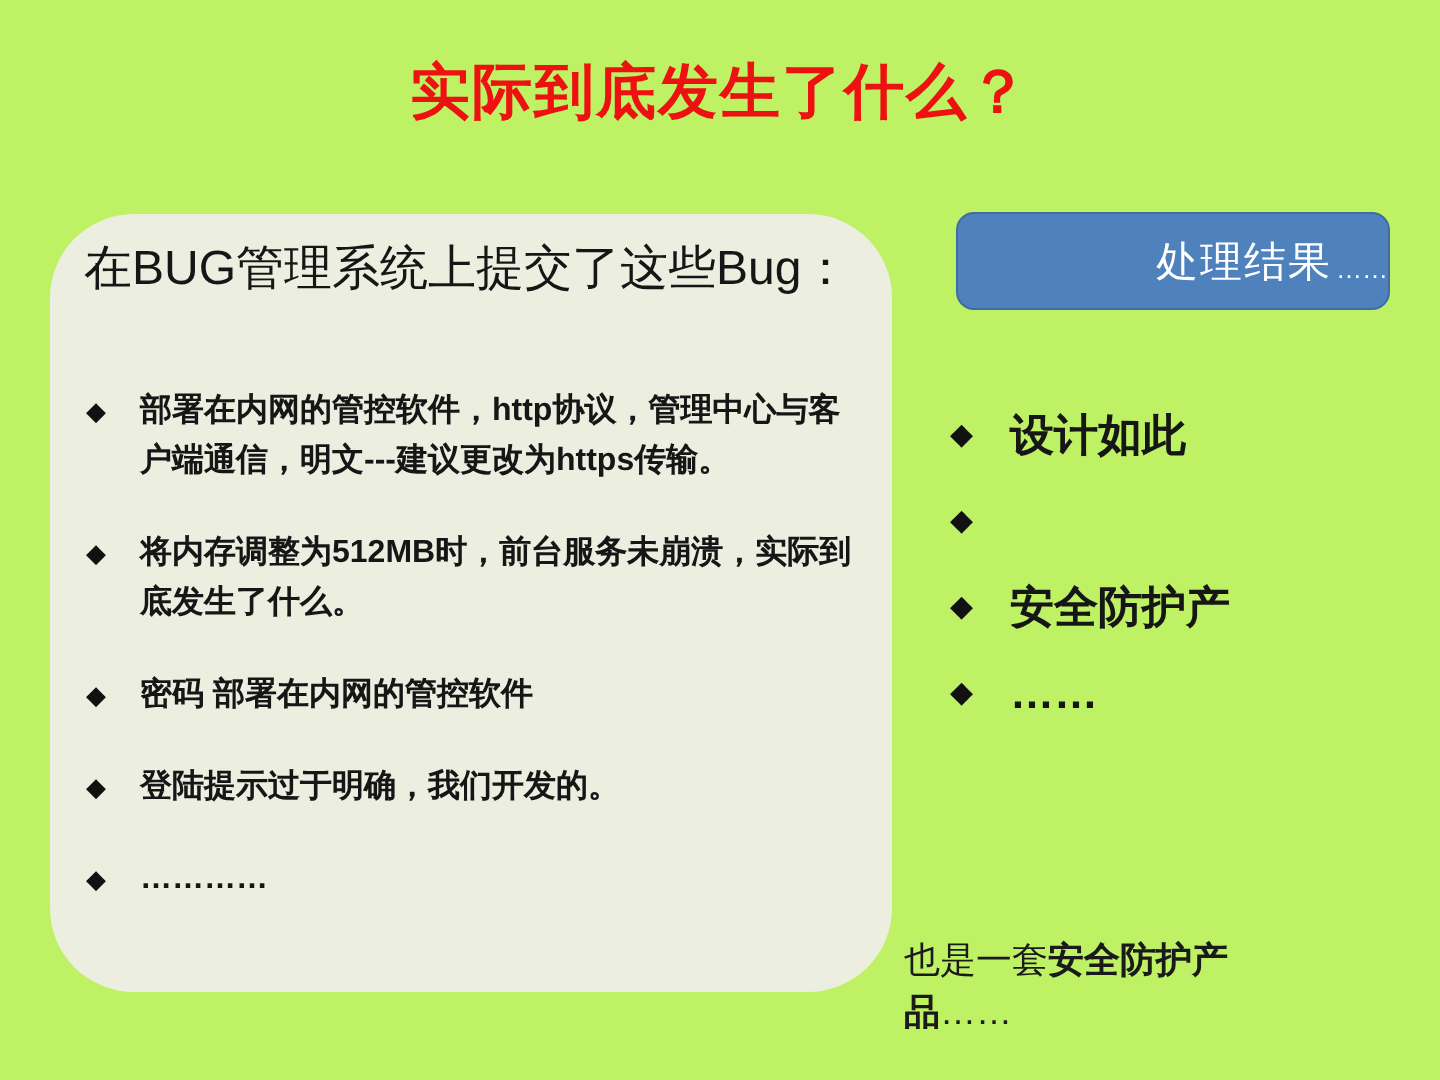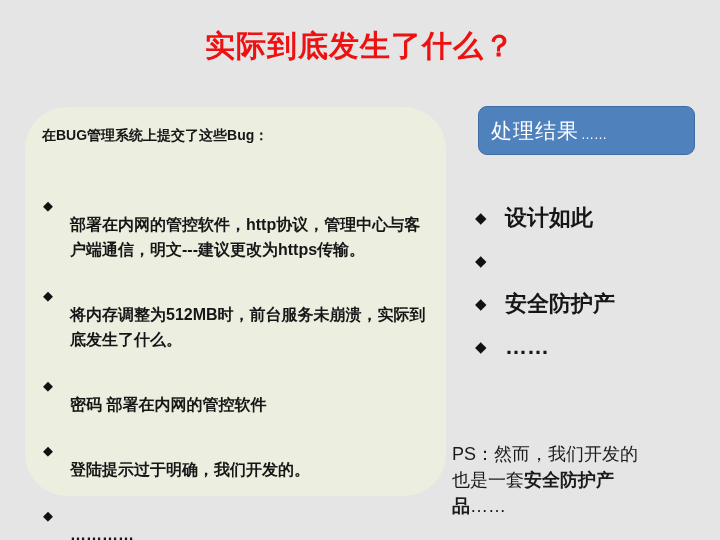--- a/index.html
+++ b/index.html
@@ -1,20 +1,20 @@
 <!DOCTYPE html>
 <html><head>
 <meta charset="utf-8">
 <style>
   html, body { margin: 0; padding: 0; background: #fff; }
   .stage {
     position: relative;
     width: 720px;
     height: 540px;
-    background: #e5e5e5;
+    background: #bef264;
     overflow: hidden;
     font-family: "Liberation Sans", sans-serif;
     color: #1a1a1a;
   }
 
   
   .slide-title {
     position: absolute;
     top: 26px;
     left: 0;
@@ -35,22 +35,22 @@
     width: 421px;
     height: 389px;
     background: #eceee0;
     border-radius: 42px;
   }
   .box-header {
     position: absolute;
     left: 17px;
     top: 16px;
     width: 390px;
-    font-size: 14px;
-    font-weight: 700;
+    font-size: 24px;
+    font-weight: 400;
     line-height: 24px;
     color: #161616;
   }
   .bullets {
     position: absolute;
     left: 18px;
     top: 86px;
     width: 392px;
     display: flex;
     flex-direction: column;
@@ -62,37 +62,36 @@
     font-size: 13px;
     line-height: 25px;
     color: #111;
   }
   .bullet .bullet-text {
     flex: 1;
     font-size: 16px;
     font-weight: 600;
     line-height: 25px;
     color: #161616;
-    margin-top: 19px;
   }
 
   
   .result-button {
     position: absolute;
     left: 478px;
     top: 106px;
     width: 217px;
     height: 49px;
     background: #4f81bd;
     border: 1px solid #3f6da3;
     border-radius: 9px;
     box-sizing: border-box;
     display: flex;
     align-items: center;
-    justify-content: flex-start;
+    justify-content: flex-end;
     color: #ffffff;
     padding-left: 12px;
   }
   .result-button .btn-label { font-size: 21px; letter-spacing: 1px; }
   .result-button .btn-dots { font-size: 13px; margin-left: 2px; padding-top: 8px; }
 
   
   .result-list {
     position: absolute;
     left: 475px;
@@ -177,18 +176,18 @@
       <span class="diamond">◆</span>
       <span class="item-text">安全防护产</span>
     </div>
     <div class="result-item">
       <span class="diamond">◆</span>
       <span class="item-text">……</span>
     </div>
   </div>
 
   <div class="ps-note">
-    <span>PS：然而，我们开发的</span><br>
+    <br>
     <span>也是一套</span><span class="bold">安全防护产</span><br>
     <span class="bold">品</span><span>……</span>
   </div>
 
 </div>
 
 </body></html>

